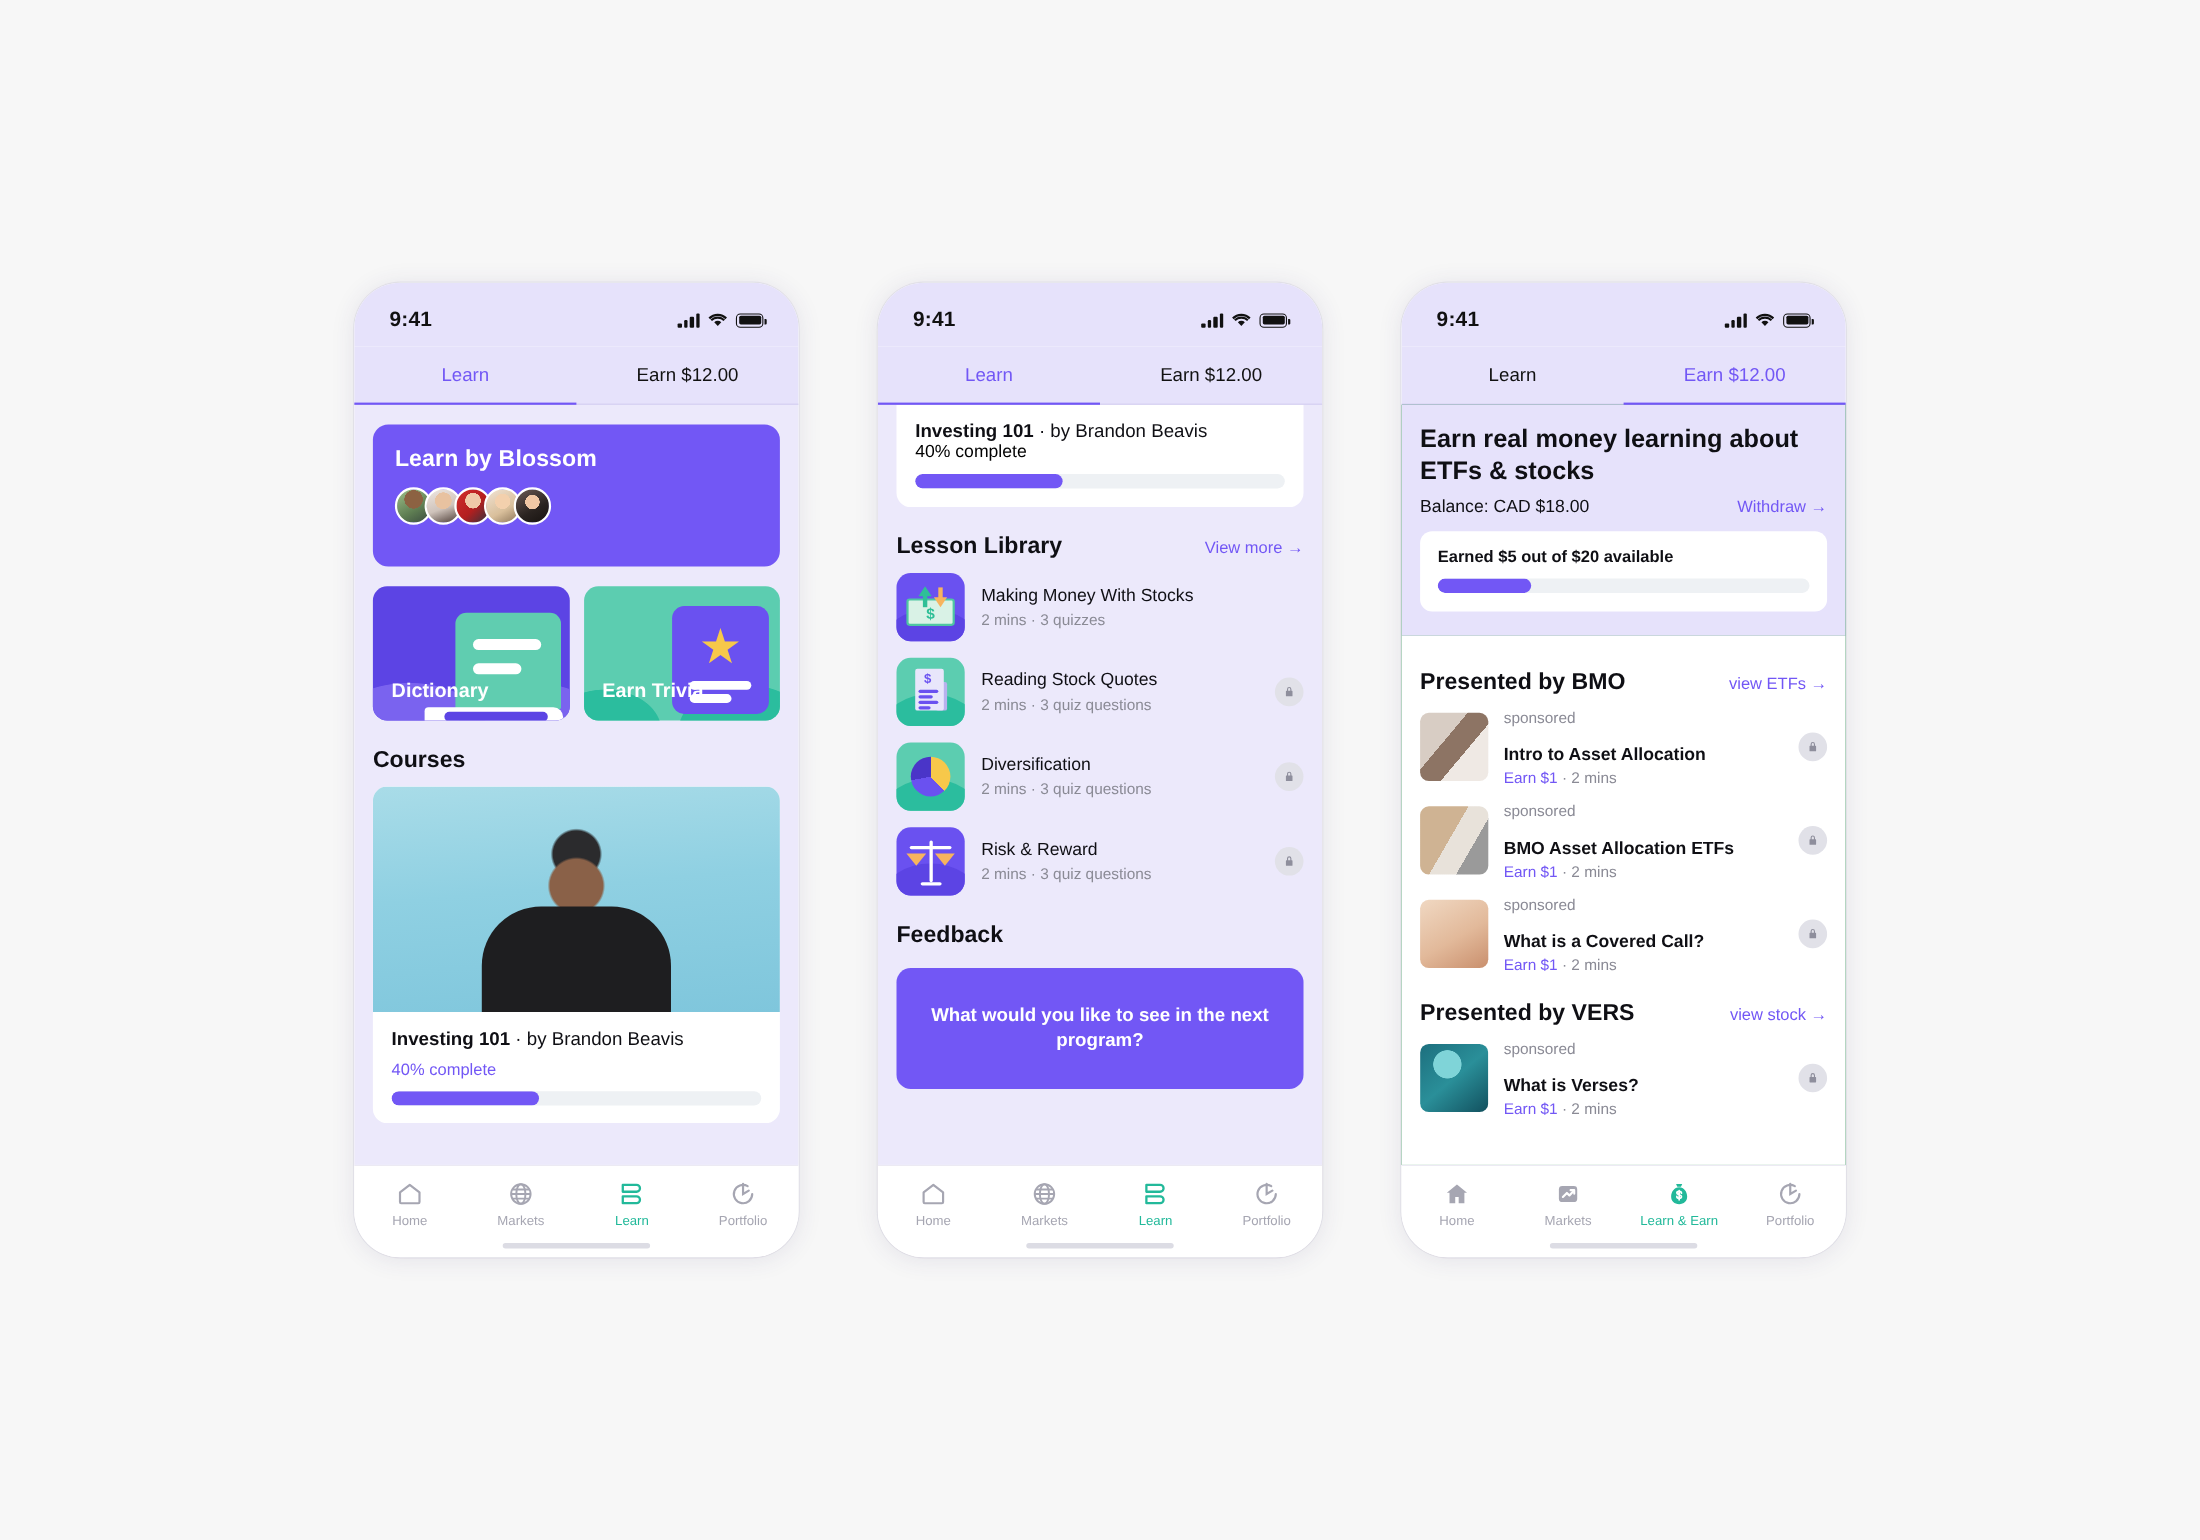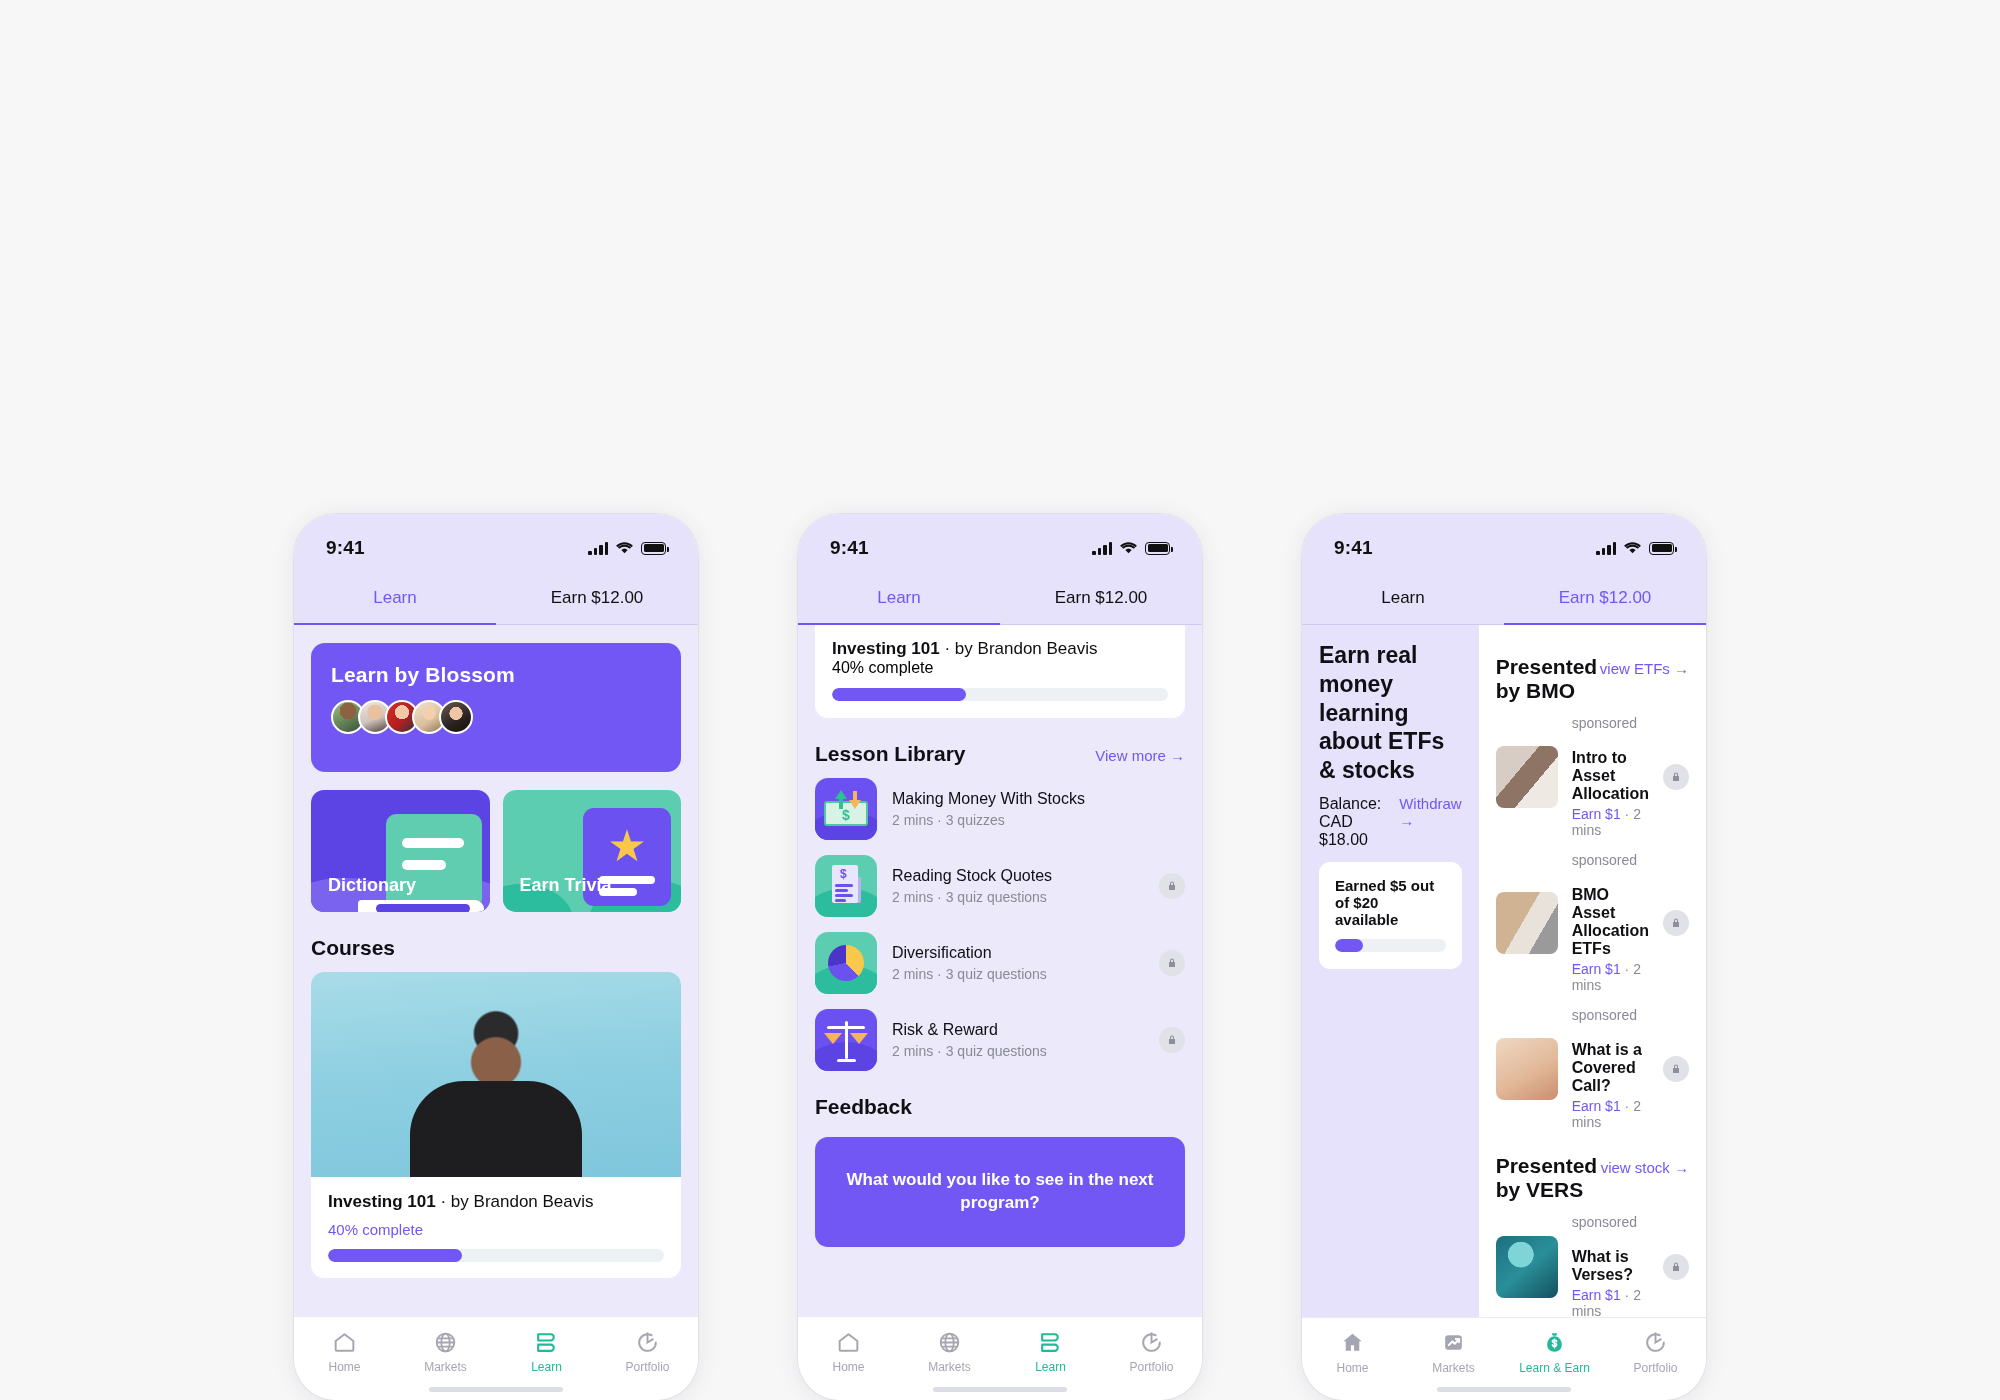--- a/index.html
+++ b/index.html
@@ -7,22 +7,22 @@
     width: 2000px; height: 1400px;
     background: #f7f7f7;
     font-family: "Liberation Sans", sans-serif;
     overflow: hidden;
   }
   .stage {
     position: relative;
     width: 2000px; height: 1400px;
     display: flex;
     justify-content: center;
-    align-items: flex-end;
-    gap: 100px;
+    align-items: center;
+    gap: 72px;
   }
 
   
   .phone {
     position: relative;
     width: 404px;
     height: 886px;
     border-radius: 42px;
     background: #ffffff;
     box-shadow: 0 2px 22px rgba(60,50,110,.10), 0 0 0 1px rgba(120,110,160,.10);
@@ -641,21 +641,21 @@
             <b></b>
           </div>
       </div>
     </div>
 
     <div class="tabs">
       <div class="tab">Learn</div>
       <div class="tab active">Earn $12.00</div>
     </div>
 
-    <div class="screen" style="background:#15803d; display:flex; flex-direction:row">
+    <div class="screen" style="background:#15803d; display:flex; flex-direction:column">
       <div class="earn-head">
         <h2>Earn real money learning about ETFs &amp; stocks</h2>
         <div class="earn-row">
           <span class="bal">Balance: CAD $18.00</span>
           <span class="wd">Withdraw →</span>
         </div>
         <div class="earned-card">
           <div class="t">Earned $5 out of $20 available</div>
           <div class="bar">
               <i style="width:25%"></i>

